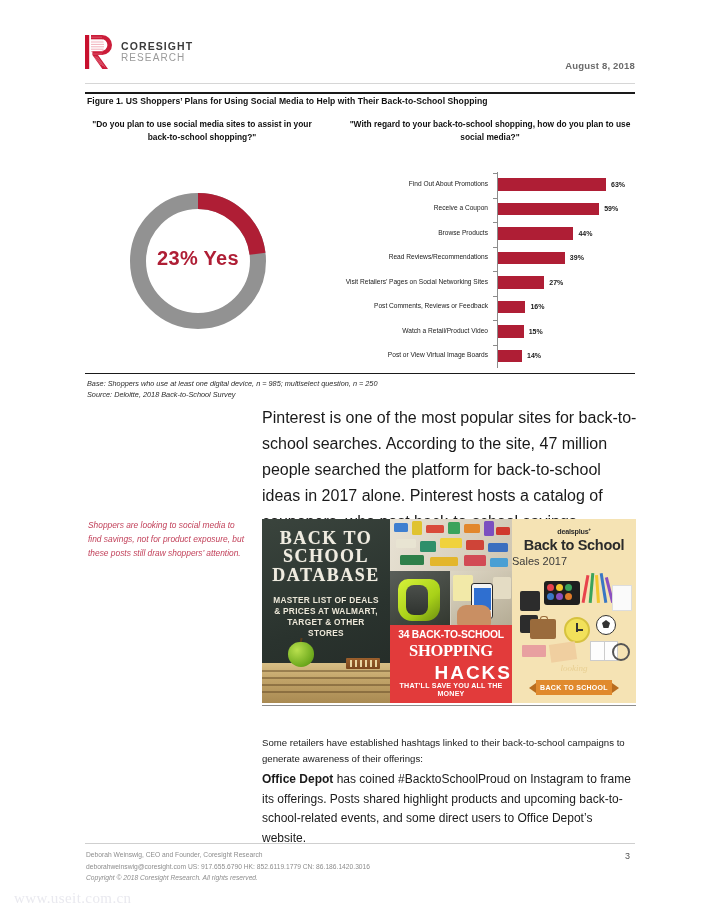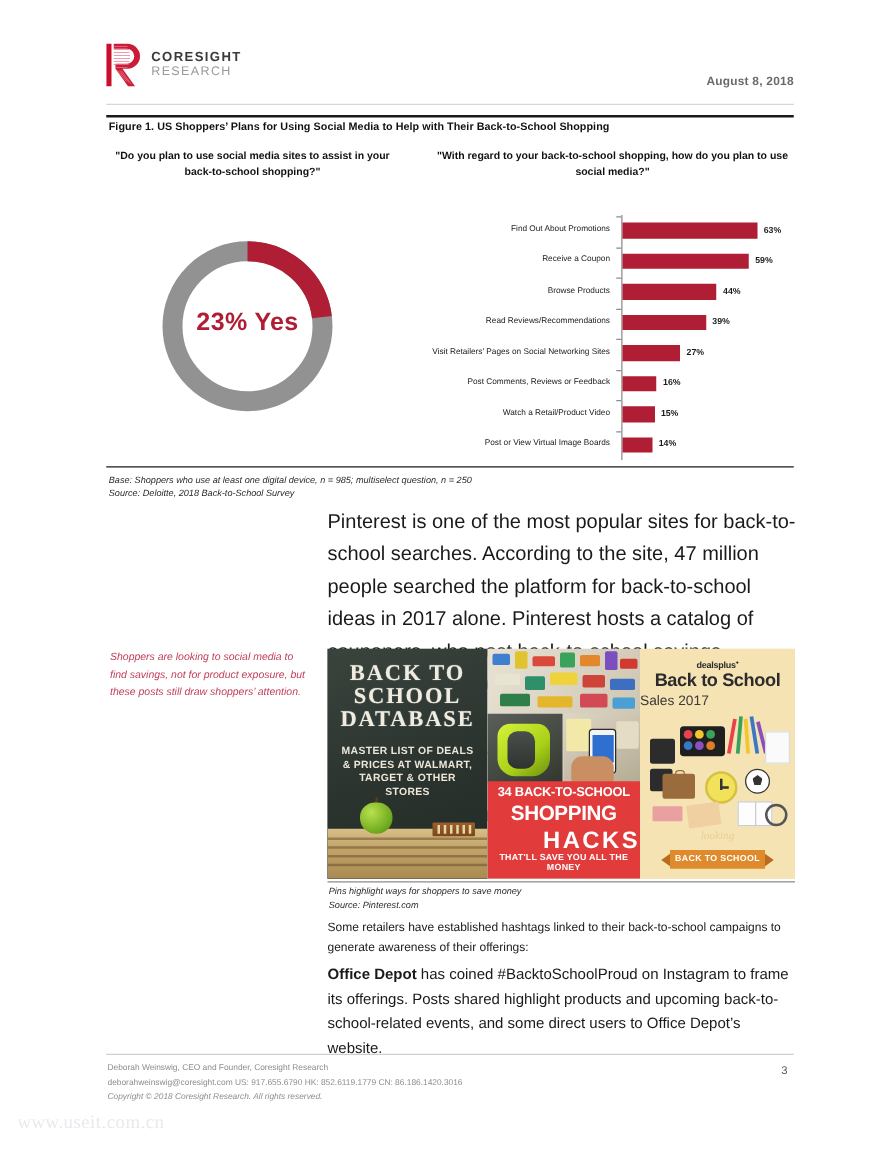--- a/index.html
+++ b/index.html
@@ -121,21 +121,21 @@
     background:linear-gradient(150deg,#ddd6c4,#b4ab94); overflow:hidden; }
   .phone { position:absolute; left:20px; top:12px; width:22px; height:36px;
     background:#f4f4f4; border:1.4px solid #2a2a2a; border-radius:3px; }
   .phone-scr { position:absolute; left:1.5px; top:4px; width:17px; height:22px; background:#2f6fd0; }
   .hand { position:absolute; left:6px; top:34px; width:34px; height:21px;
     background:#c98f63; border-radius:9px 9px 3px 3px; }
   .pb-bot { position:absolute; left:0; bottom:0; width:122px; height:78px; background:#e23b3b; }
   .hacks-1 { position:absolute; left:0; top:4px; width:122px; text-align:center;
     color:#fff; font-size:10.3px; font-weight:bold; letter-spacing:-.2px; }
   .hacks-2 { position:absolute; left:0; top:18px; width:122px; text-align:center;
-    color:#fff; font-size:16.5px; font-weight:bold; letter-spacing:-.3px; line-height:1; }
+    color:#fff; font-size:16.5px; font-weight:bold; letter-spacing:-.3px; line-height:1;font-family:Liberation Serif, serif; }
   .hacks-3 { position:absolute; left:0; top:38px; width:122px; text-align:right;
     color:#fff; font-size:19px; font-weight:bold; letter-spacing:2px; line-height:1; }
   .hacks-4 { position:absolute; left:0; bottom:5px; width:122px; text-align:center;
     color:#fff; font-size:7.1px; font-weight:bold; letter-spacing:.2px; }
 
   
   .pc-bg { position:absolute; inset:0; background:#f5e3b4; }
   .pc-brand { position:absolute; left:0; top:7px; width:124px; text-align:center;
     font-size:7.2px; font-weight:bold; color:#2b2b2b; letter-spacing:-.2px; }
   .pc-h1 { position:absolute; left:0; top:18px; width:124px; text-align:center;
@@ -377,24 +377,20 @@
       <i class="obj" style="left:38px;top:124px;width:26px;height:18px;background:#f0cfa0;transform:rotate(-8deg)"></i>
       <i class="obj" style="left:100px;top:124px;width:18px;height:18px;border:2px solid #555;border-radius:50%"></i>
       <div class="pc-welcome">looking</div>
       <div class="pc-ribbon">
         <span>BACK TO SCHOOL</span>
       </div>
     </div>
   </div>
 
   <div class="collage-rule"></div>
-  <div class="collage-cap">
-    <div>Pins highlight ways for shoppers to save money</div>
-    <div>Source: Pinterest.com</div>
-  </div>
 
   <div class="body-para2">Some retailers have established hashtags linked to their back-to-school campaigns to generate awareness of their offerings:</div>
   <div class="body-para3"><b>Office Depot</b><span> has coined #BacktoSchoolProud on Instagram to frame its offerings. Posts shared highlight products and upcoming back-to-school-related events, and some direct users to Office Depot’s website.</span></div>
 
   <div class="footer-rule"></div>
   <div class="footer-text">
     <div>Deborah Weinswig, CEO and Founder, Coresight Research</div>
     <div>deborahweinswig@coresight.com  US: 917.655.6790  HK: 852.6119.1779  CN: 86.186.1420.3016</div>
     <div class="copy">Copyright © 2018 Coresight Research. All rights reserved.</div>
   </div>

